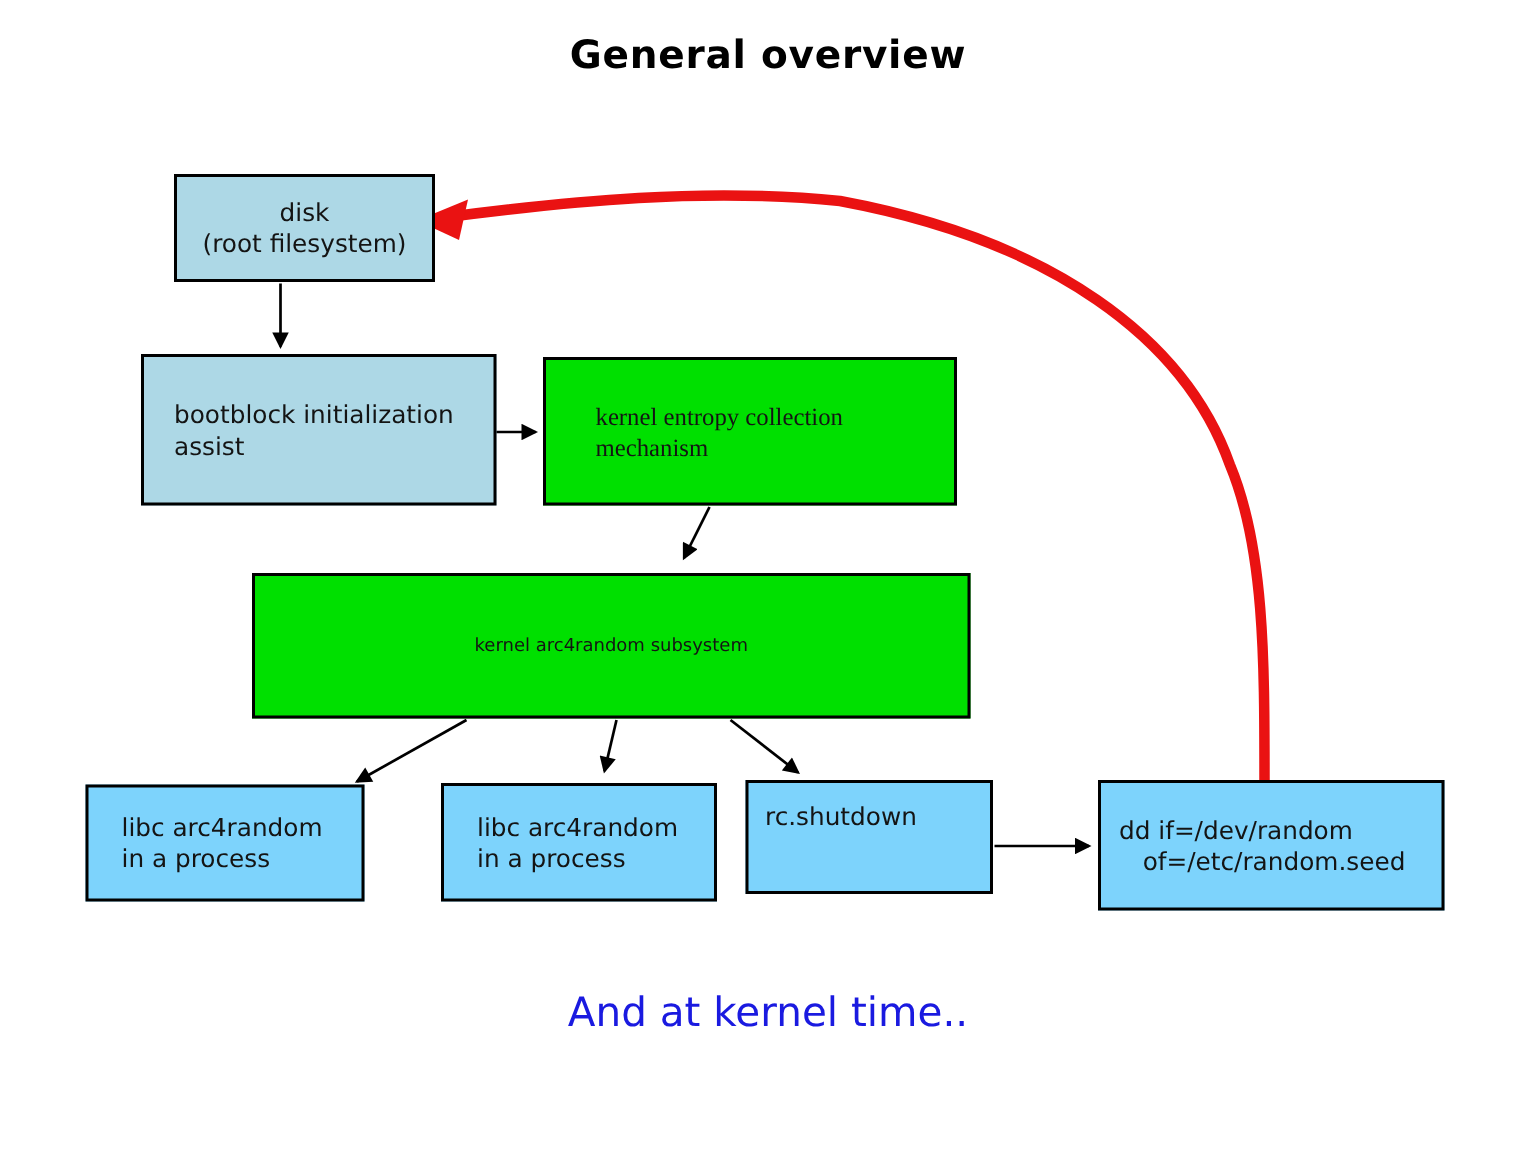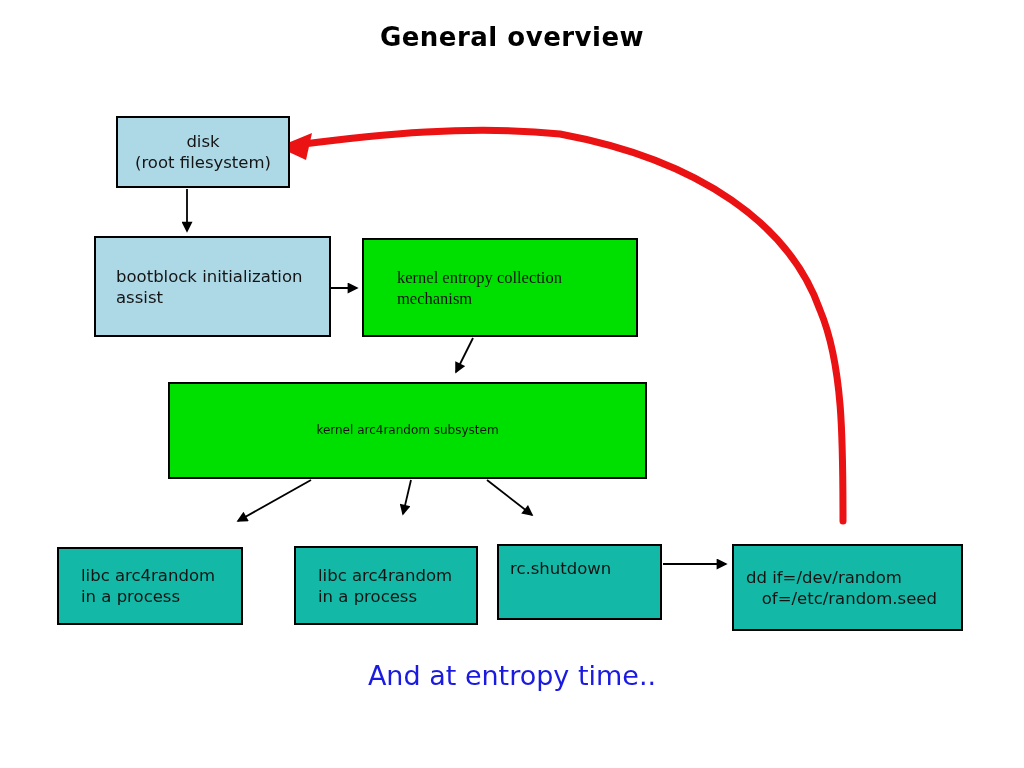--- a/index.html
+++ b/index.html
@@ -17,21 +17,21 @@
   }
   svg.arrows{position:absolute;left:0;top:0;}
   .node{
     position:absolute;border:2px solid #000;box-sizing:border-box;
     display:flex;align-items:center;color:#141414;
     font-size:16.5px;line-height:21px;white-space:pre-wrap;
   }
   .node .lbl{display:block;}
   .blue{background:#add8e6;}
   .green{background:#00e000;}
-  .orange{background:#14b8a6;margin-top:24px;}
+  .orange{background:#7dd3fc;}
   .n-disk{left:116px;top:116px;width:174px;height:72px;justify-content:center;text-align:center;}
   .n-bootblock{left:63px;top:236px;width:237px;height:101px;padding-left:20px;margin-left:31px;}
   .n-entropy{left:362px;top:238px;width:276px;height:99px;padding-left:33px;font-family:Liberation Serif, serif;}
   .n-subsystem{left:168px;top:382px;width:479px;height:97px;justify-content:center;text-align:center;font-size:12px;}
   .n-libc1{left:57px;top:523px;width:186px;height:78px;padding-left:22px;}
   .n-libc2{left:294px;top:522px;width:184px;height:79px;padding-left:22px;}
   .n-rc{left:497px;top:520px;width:165px;height:76px;padding-left:11px;align-items:flex-start;padding-top:12px;}
   .n-dd{left:732px;top:520px;width:231px;height:87px;padding-left:12px;}
 </style>
 </head>
@@ -97,15 +97,15 @@
 
   <div class="node orange n-rc">
     <span class="lbl">rc.shutdown</span>
   </div>
 
   <div class="node orange n-dd">
     <span class="lbl">dd if=/dev/random
    of=/etc/random.seed</span>
   </div>
 
-  <div class="footnote">And at entropy time..</div>
+  <div class="footnote">And at kernel time..</div>
 
 </div>
 
 </body></html>

